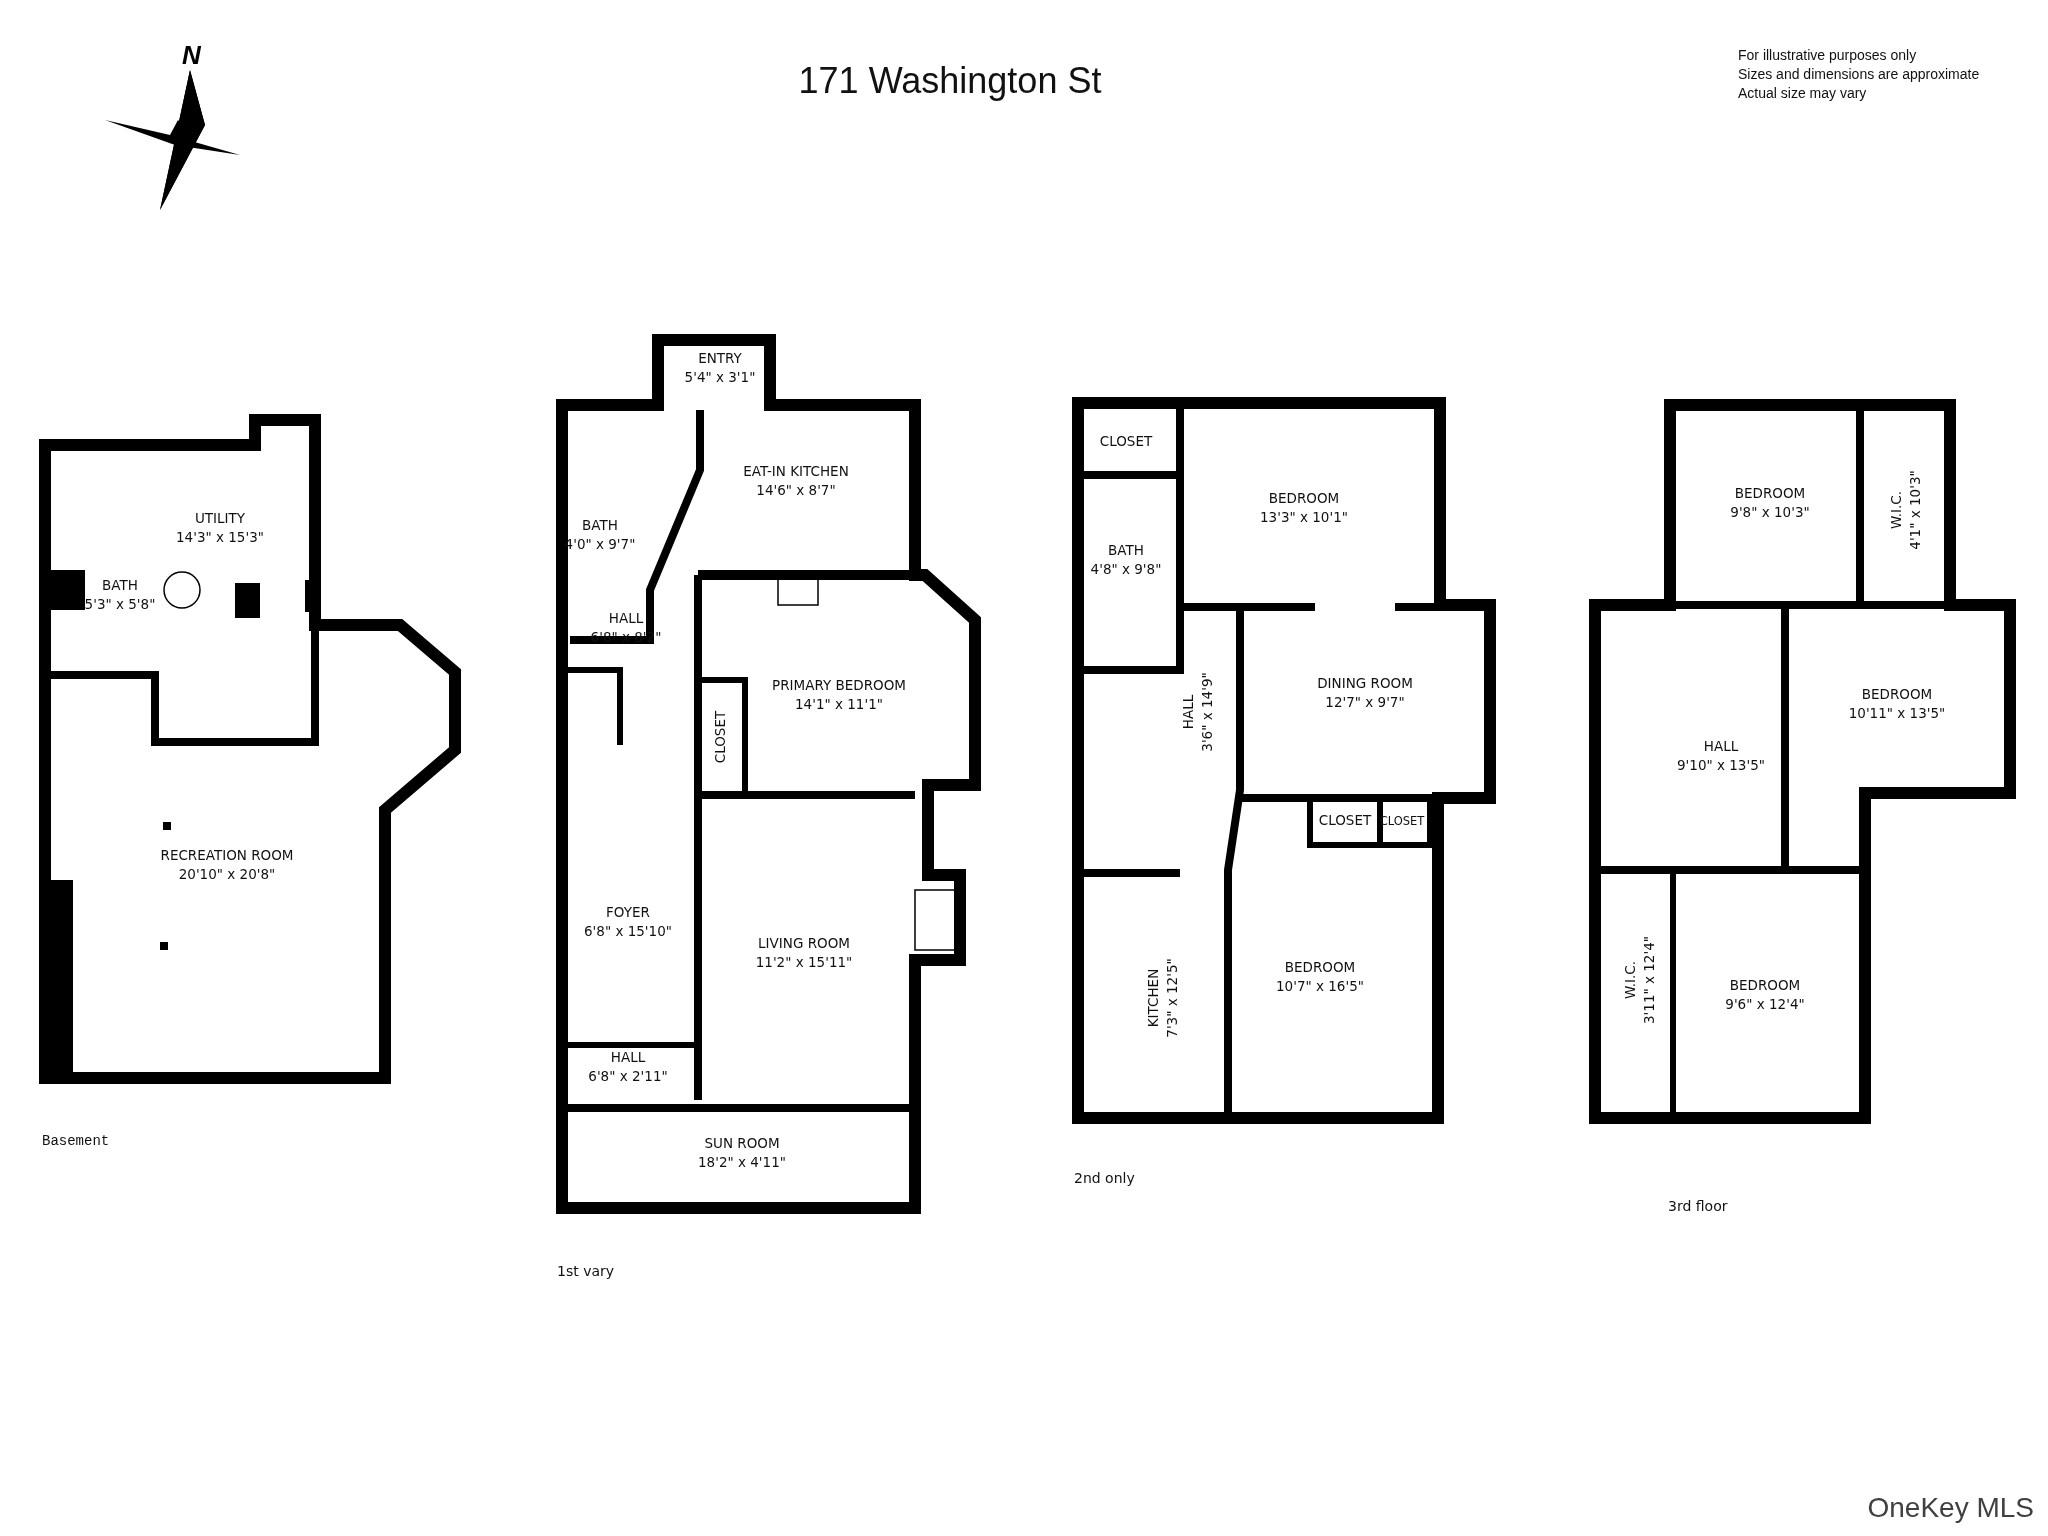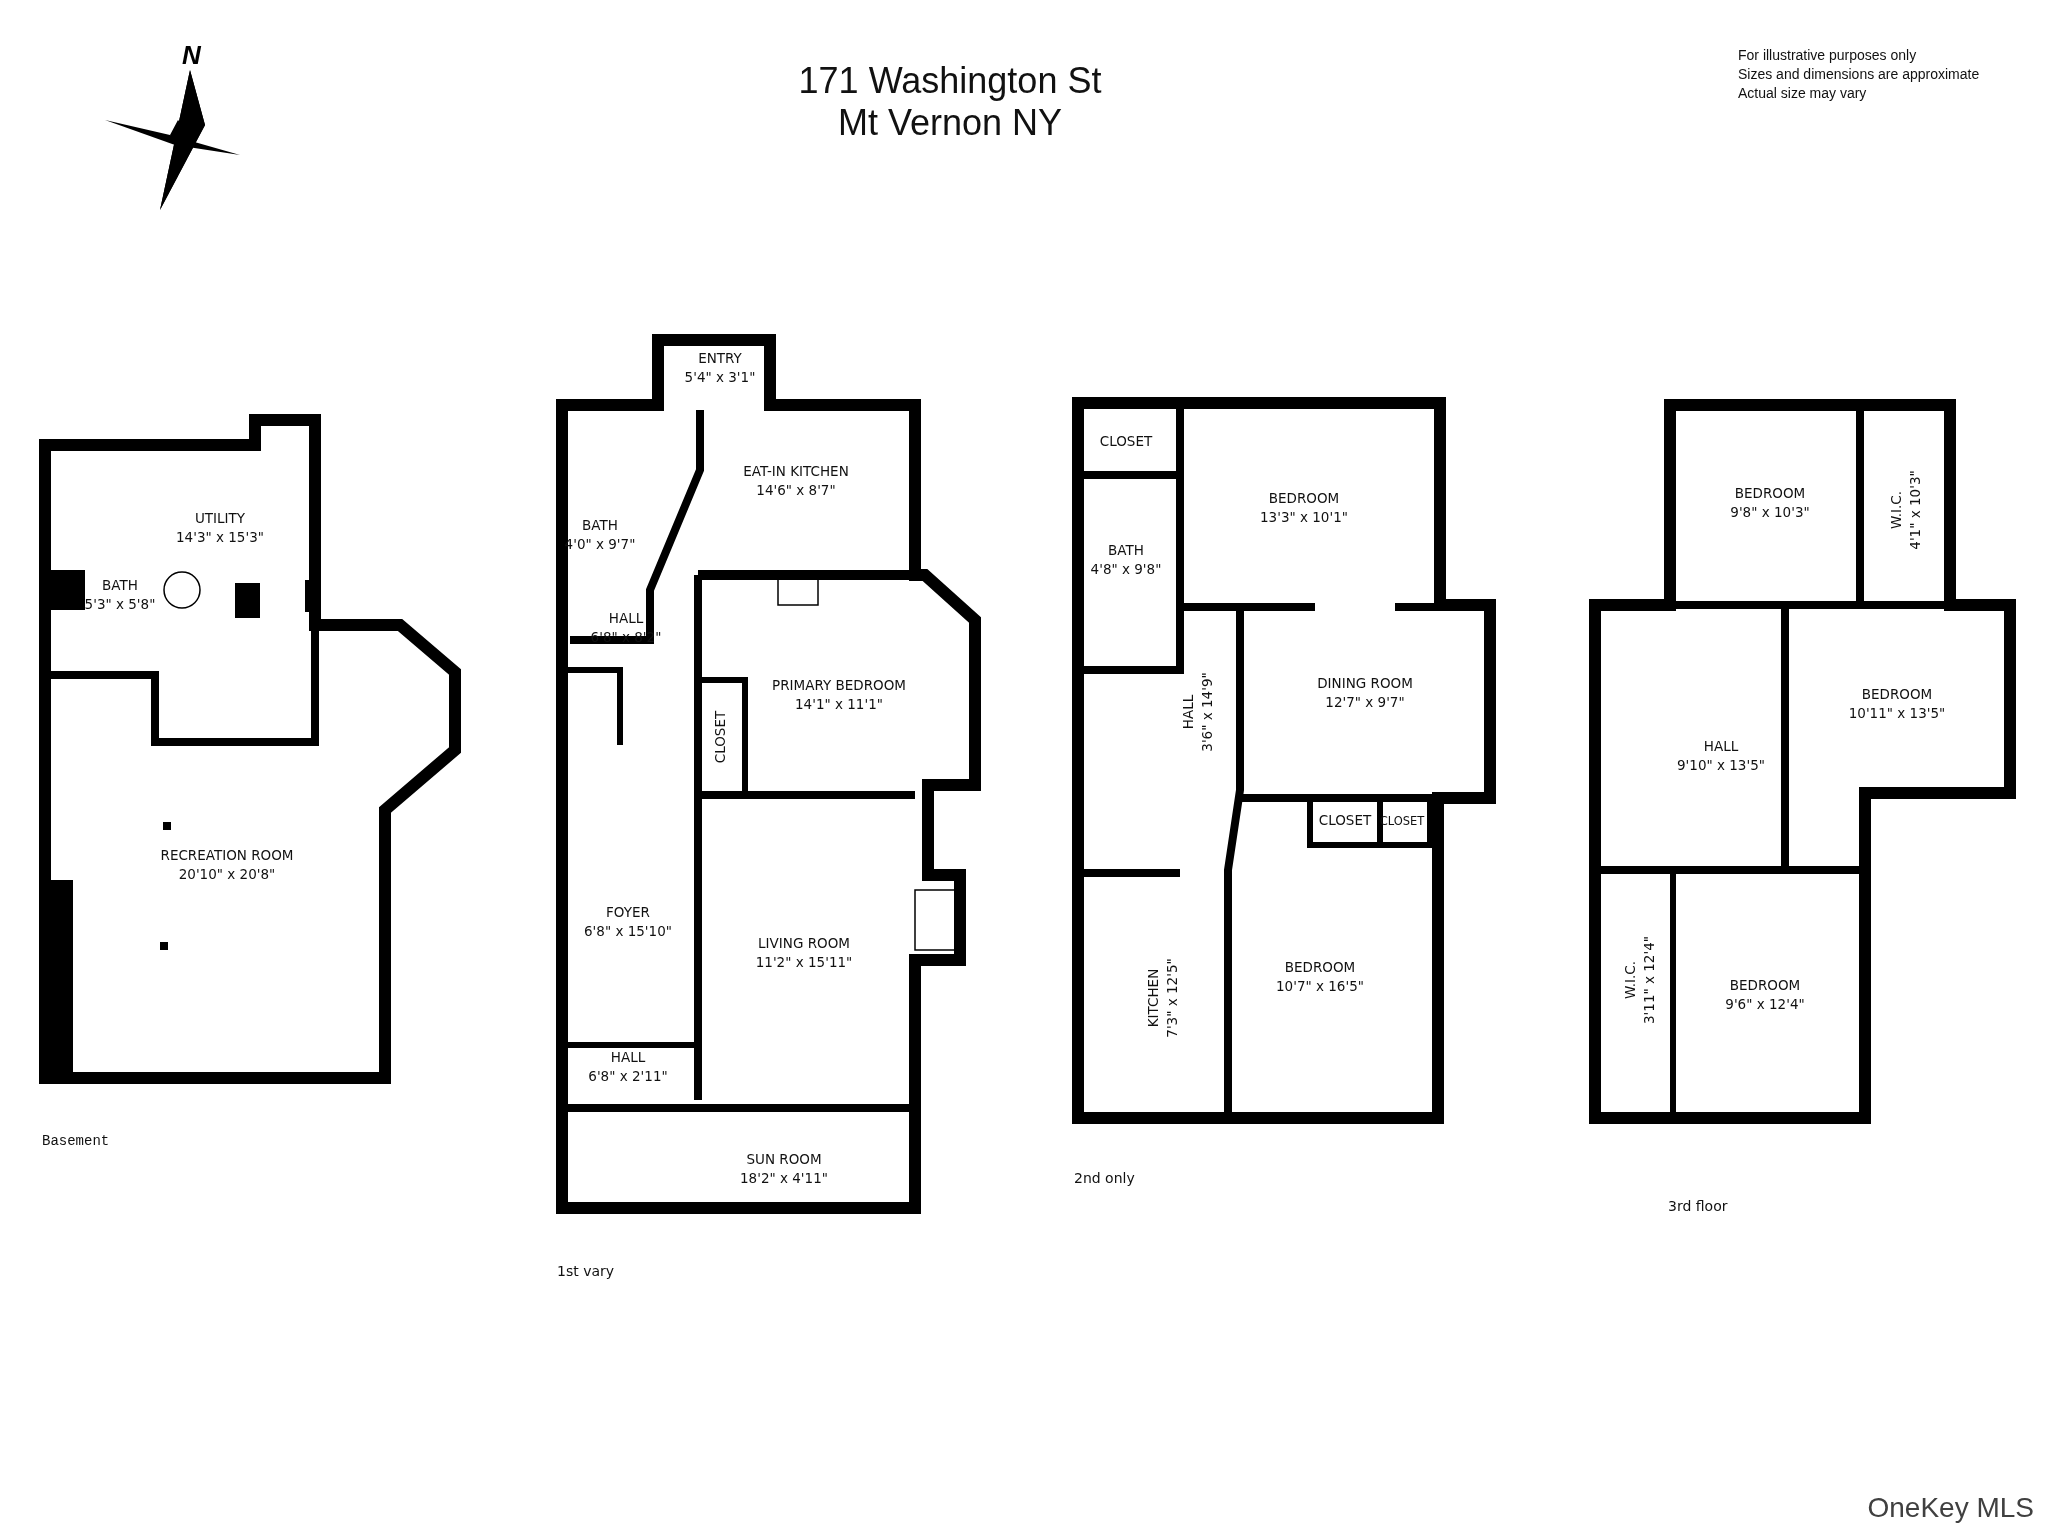--- a/index.html
+++ b/index.html
@@ -12,21 +12,20 @@
   .room-label.vert { transform: translate(-50%, -50%) rotate(-90deg); }
   .room-label.small { font-size: 11.5px; }
   svg.plan { position: absolute; left: 0; top: 0; }
   .compass { position: absolute; left: 100px; top: 40px; }
 </style>
 </head>
 <body>
 
 <div class="title">
   <div>171 Washington St</div>
-  <div>Mt Vernon NY</div>
 </div>
 
 <div class="disclaimer">
   <div>For illustrative purposes only</div>
   <div>Sizes and dimensions are approximate</div>
   <div>Actual size may vary</div>
 </div>
 
 <div class="compass">
   <svg width="150" height="170" viewBox="0 0 150 170">
@@ -131,21 +130,21 @@
   <div>6'8" x 15'10"</div>
 </div>
 <div class="room-label" style="left:804px;top:953px;">
   <div>LIVING ROOM</div>
   <div>11'2" x 15'11"</div>
 </div>
 <div class="room-label" style="left:628px;top:1067px;">
   <div>HALL</div>
   <div>6'8" x 2'11"</div>
 </div>
-<div class="room-label" style="left:784px;top:1153px;margin-top:16px;">
+<div class="room-label" style="left:742px;top:1153px;">
   <div>SUN ROOM</div>
   <div>18'2" x 4'11"</div>
 </div>
 <div class="floor-label" style="left:557px;top:1263px;">1st vary</div>
 
 <div class="room-label" style="left:1126px;top:441px;">
   <div>CLOSET</div>
 </div>
 <div class="room-label" style="left:1304px;top:508px;">
   <div>BEDROOM</div>

